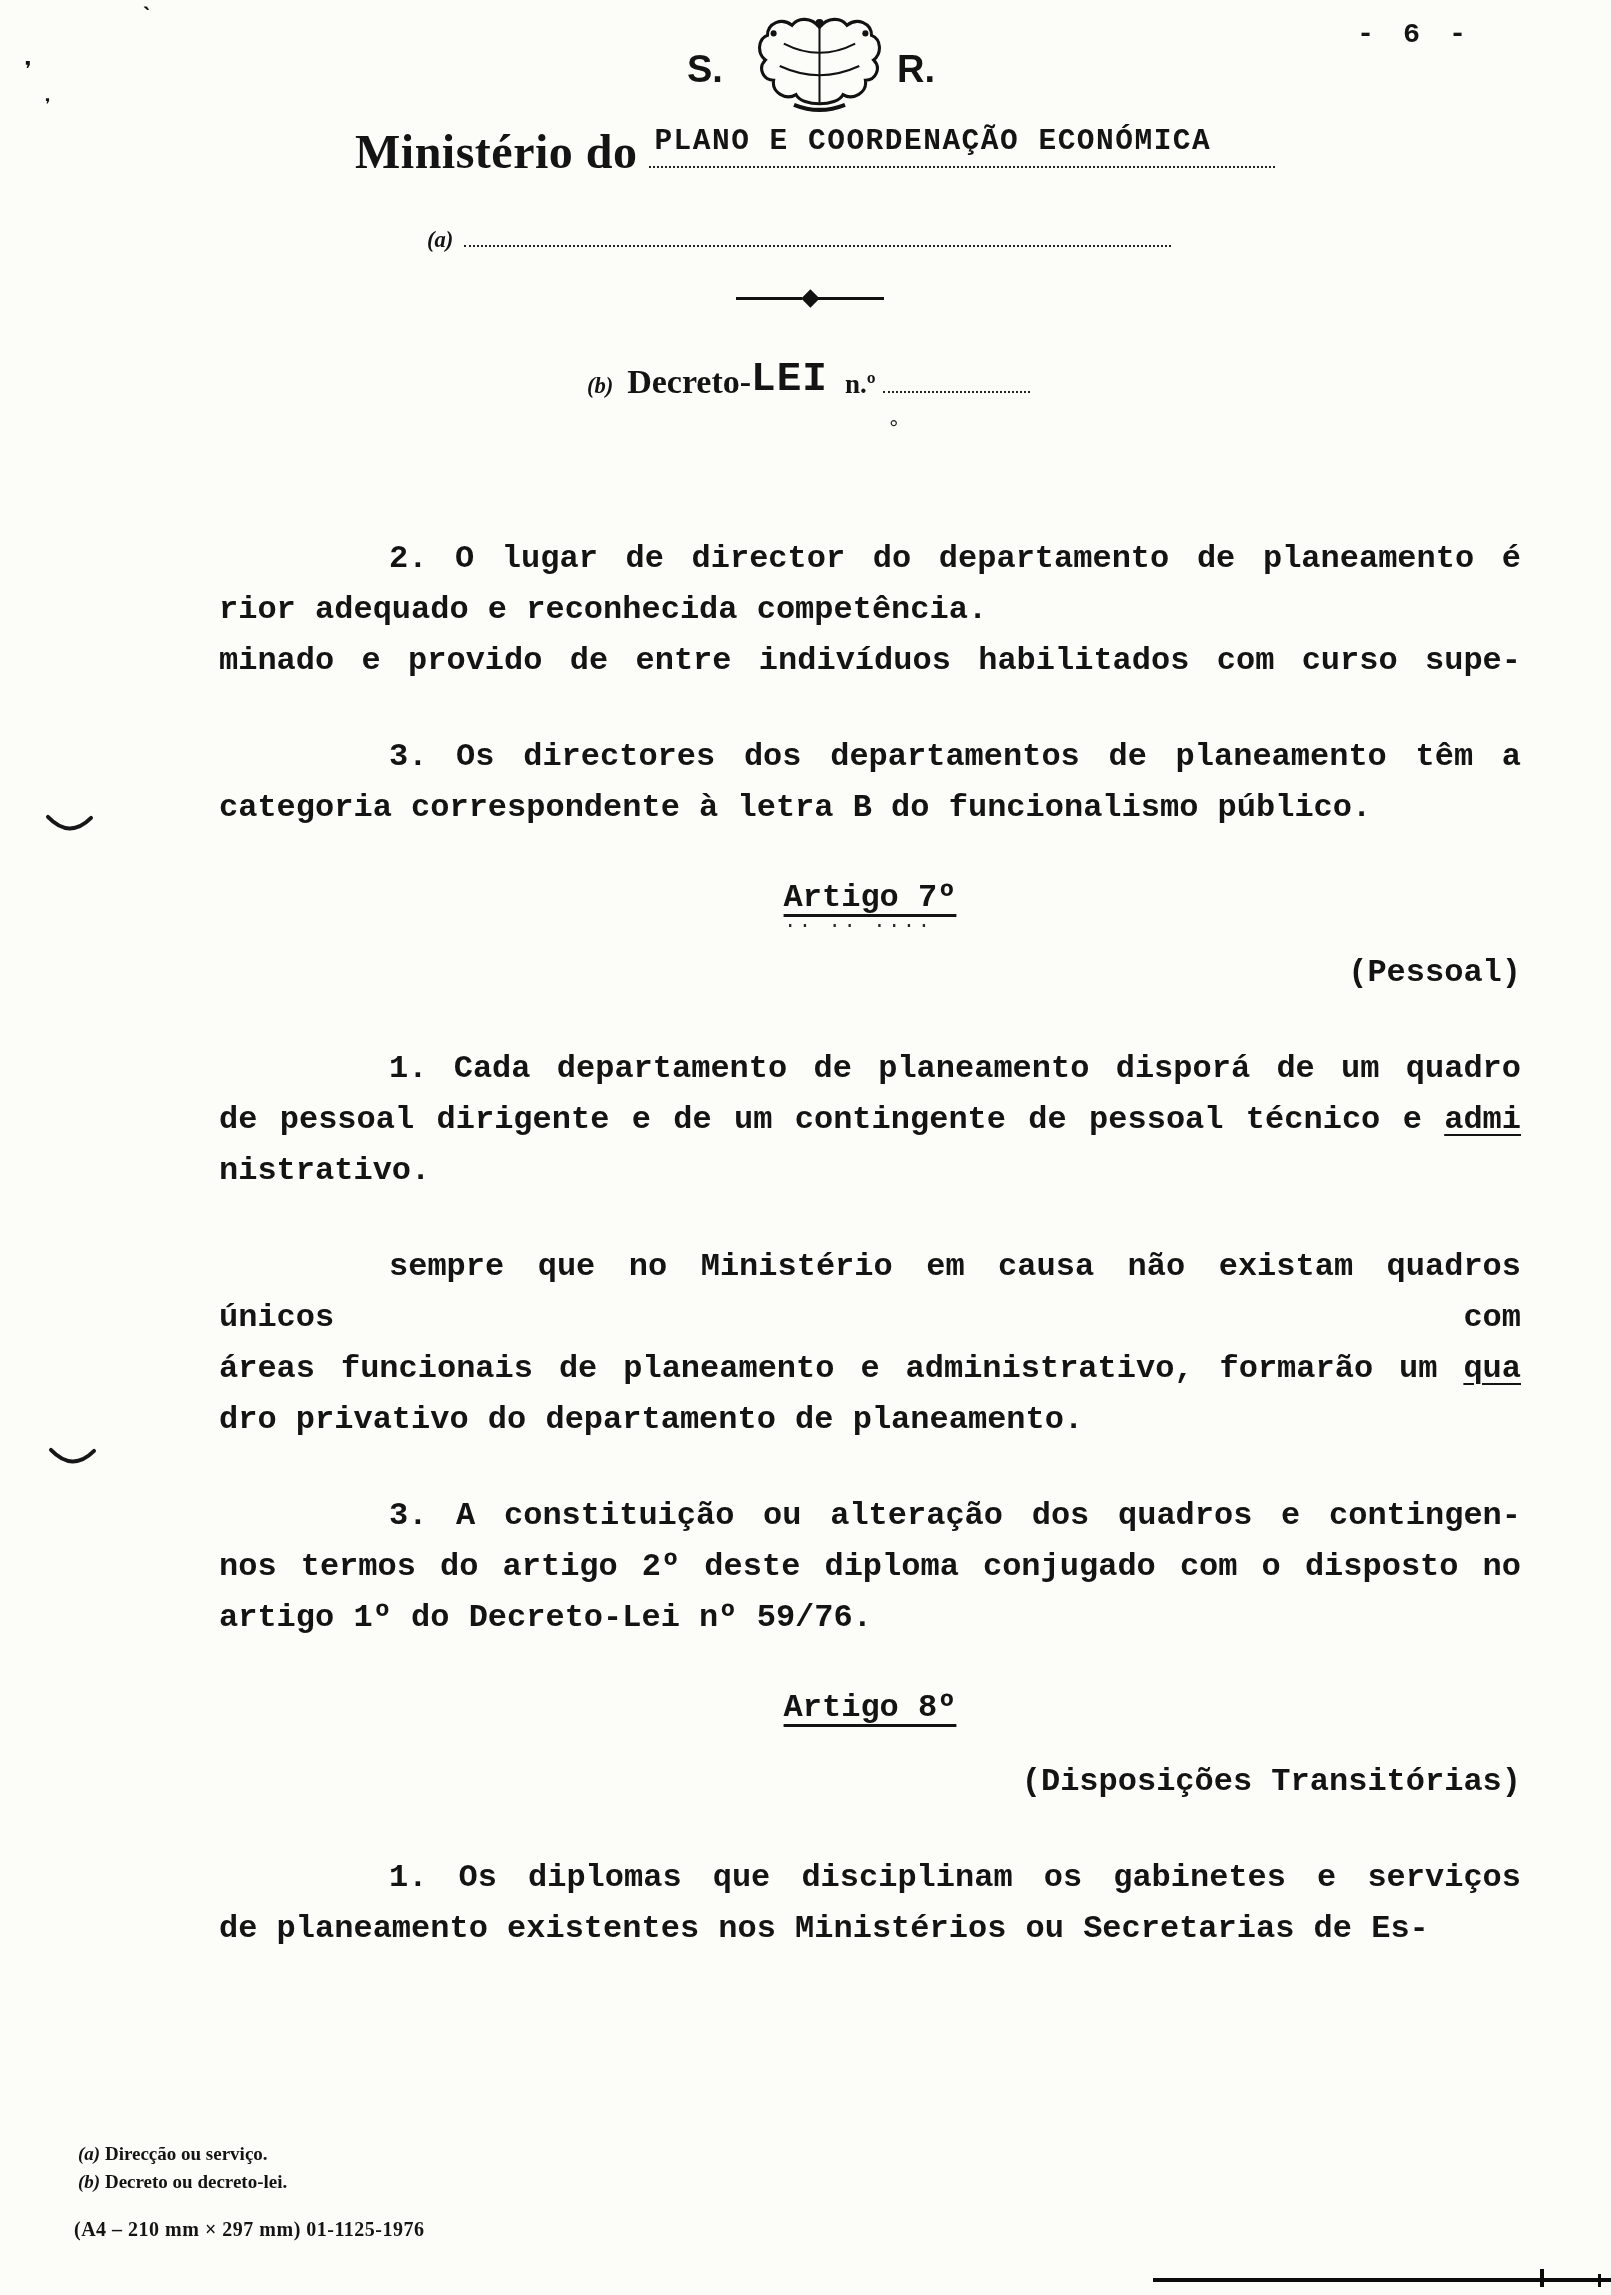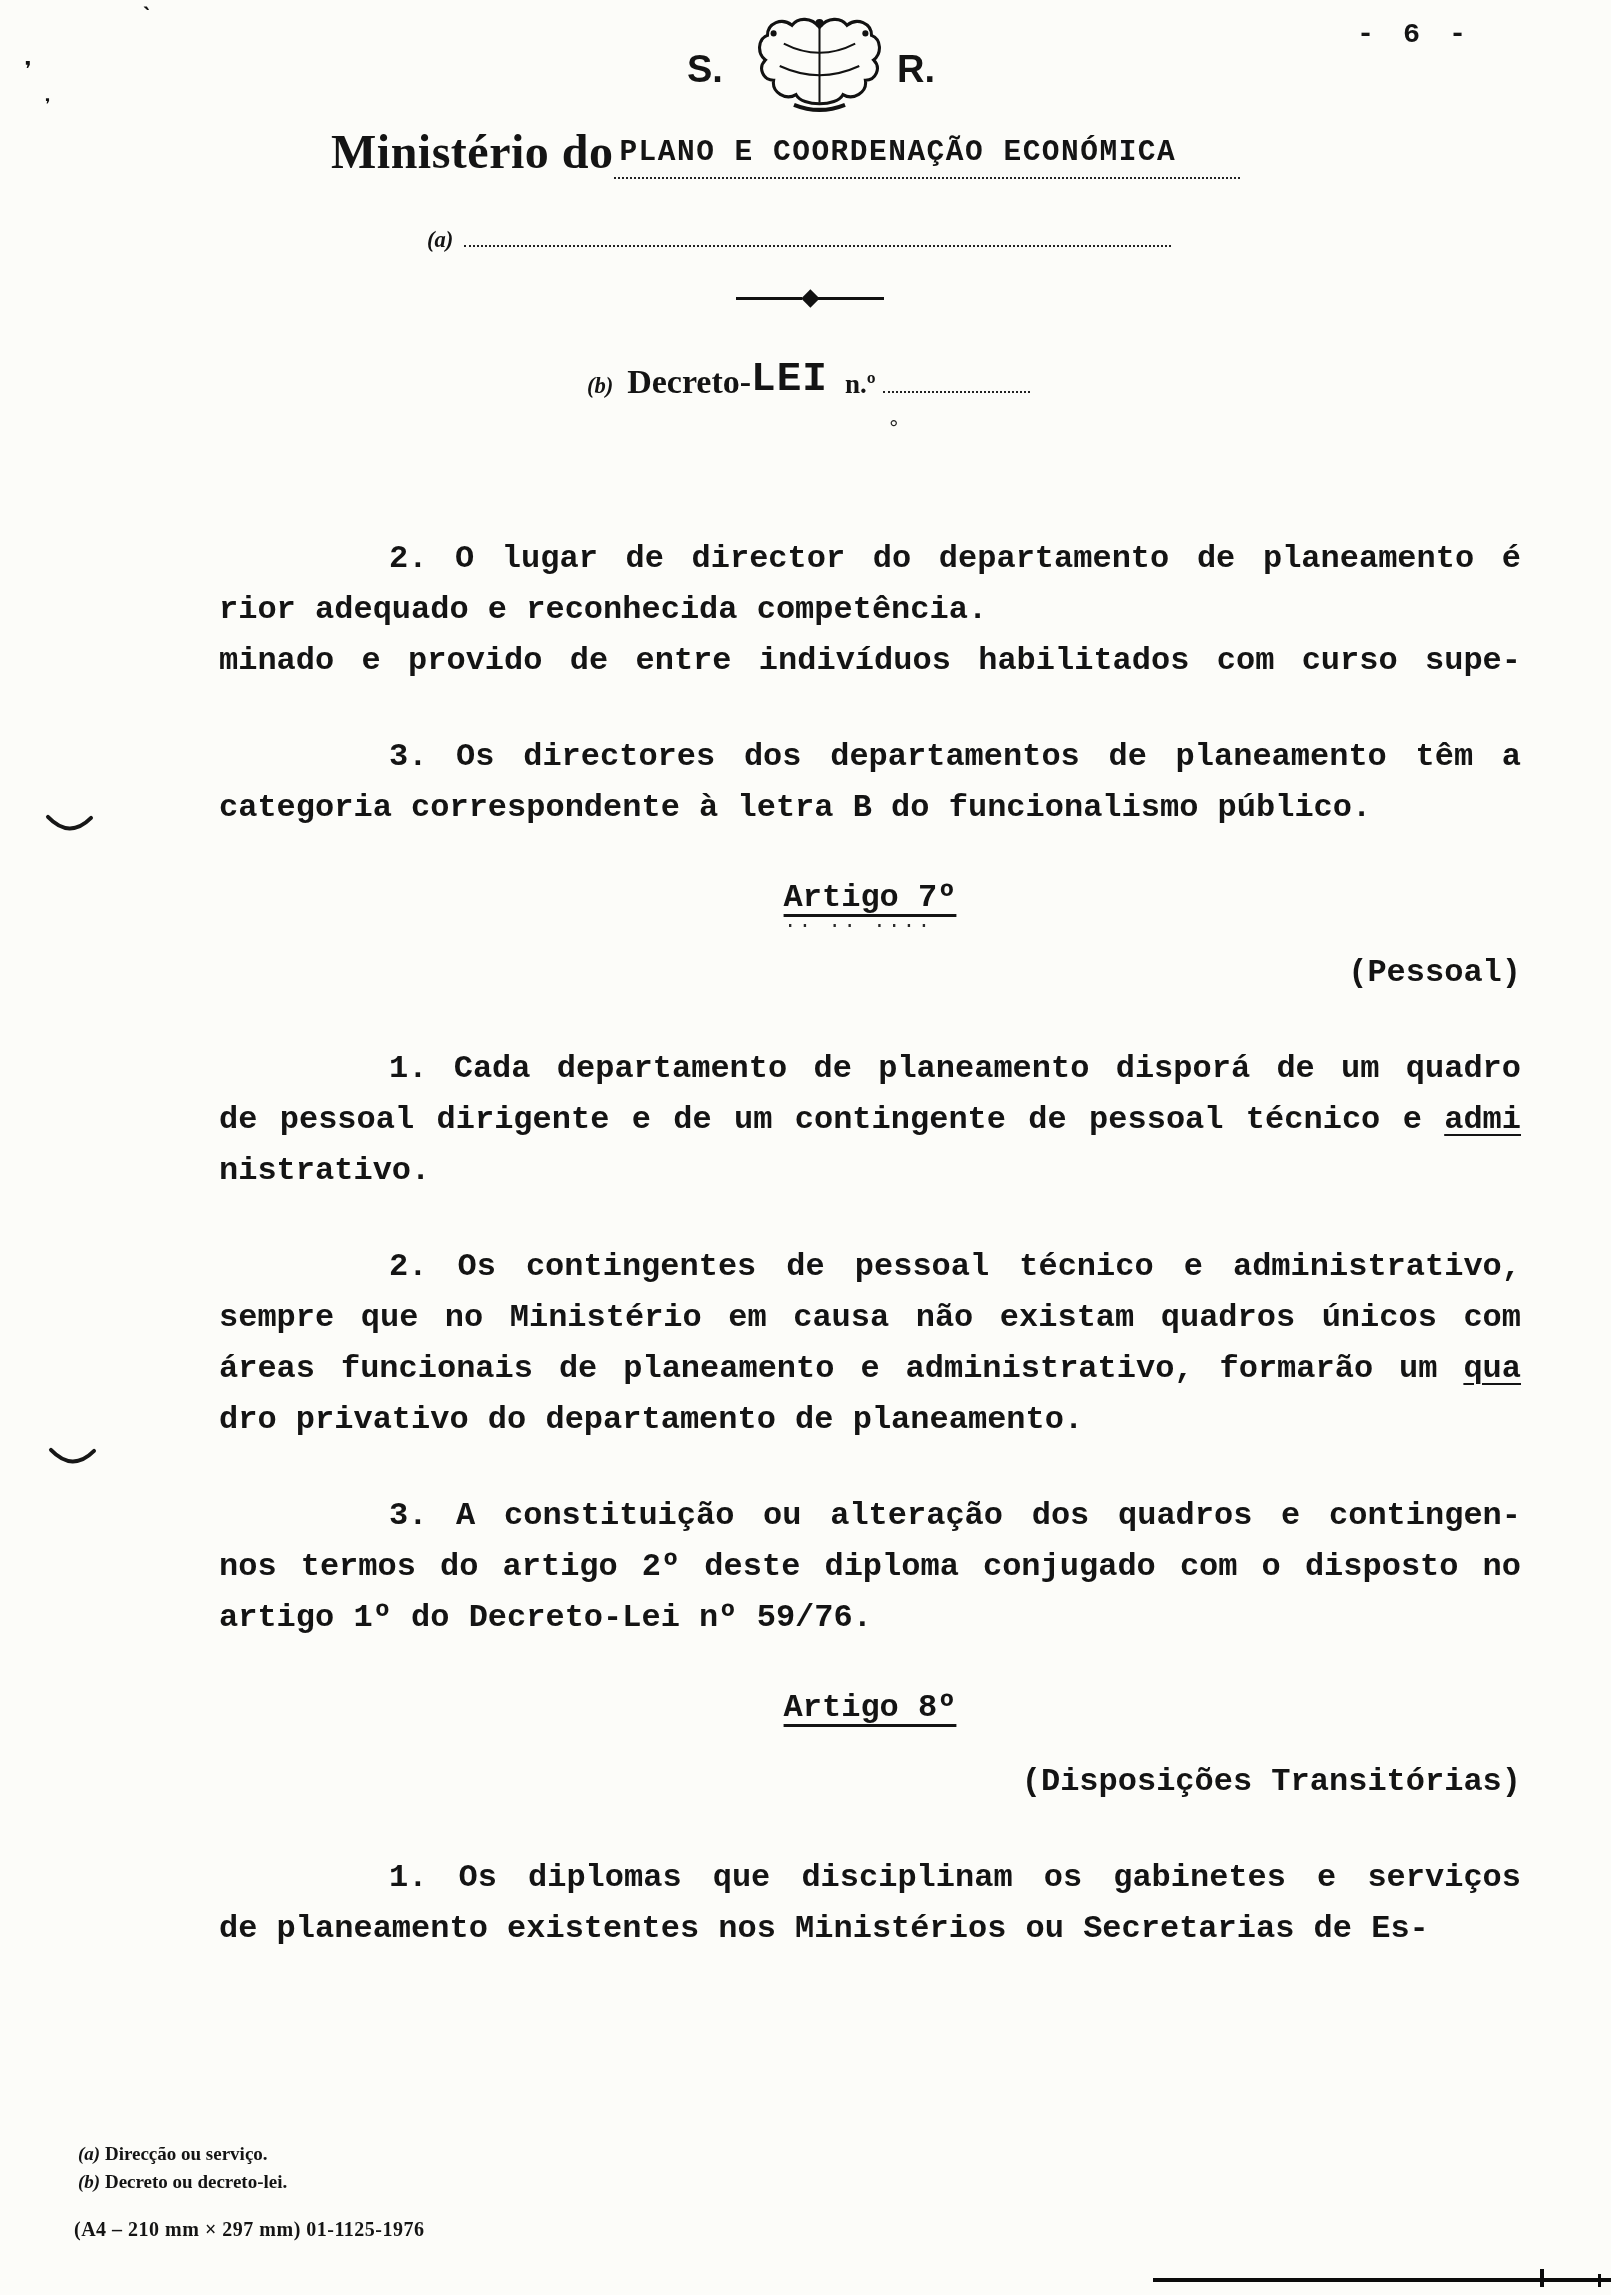--- a/index.html
+++ b/index.html
@@ -7,21 +7,21 @@
         font-family:"Liberation Mono","DejaVu Sans Mono",monospace;overflow:hidden;}
 
   .page-number{position:absolute;left:1357px;top:17.7px;font-size:28.5px;font-weight:700;
                letter-spacing:5.9px;white-space:nowrap;}
 
   .initial{position:absolute;top:48px;font-family:"Liberation Sans",sans-serif;font-weight:700;font-size:38px;}
   .initial-s{left:687px}
   .initial-r{left:897px}
   .emblem{position:absolute;left:753px;top:12.8px;}
 
-  .ministry-row{position:absolute;left:331px;top:124px;display:flex;align-items:flex-end;gap:1px;white-space:nowrap;}
+  .ministry-row{position:absolute;left:355px;top:124px;display:flex;align-items:flex-start;gap:12px;white-space:nowrap;}
   .ministry-label{font-family:"Liberation Serif",serif;font-weight:700;font-size:48px;letter-spacing:0.5px;}
   .ministry-typed{font-size:29.5px;font-weight:700;letter-spacing:1.5px;border-bottom:2.5px dotted #222;
                   padding:0 64px 7.9px 4.9px;}
 
   .field-a{position:absolute;left:427px;top:219px;display:flex;align-items:baseline;}
   .ab-label{font-family:"Liberation Serif",serif;font-style:italic;font-size:22.6px;font-weight:600;}
   .dotted{border-bottom:2.5px dotted #222;display:inline-block;}
   .a-dots{width:707px;height:25.5px;margin-left:10.8px;}
 
   .divider{position:absolute;left:736px;top:292px;width:148px;display:flex;align-items:center;}
@@ -142,21 +142,20 @@
         <div class="line last">categoria correspondente à letra B do funcionalismo público.</div>
       </div>
       <div class="heading">Artigo 7º</div>
       <div class="subheading">(Pessoal)</div>
       <div class="para">
         <div class="line">1. Cada departamento de planeamento disporá de um quadro</div>
         <div class="line">de pessoal dirigente e de um contingente de pessoal técnico e <span class="u">admi</span></div>
         <div class="line last">nistrativo.</div>
       </div>
       <div class="para">
-        <div class="line">2. Os contingentes de pessoal técnico e administrativo,</div>
         <div class="line">sempre que no Ministério em causa não existam quadros únicos com</div>
         <div class="line">áreas funcionais de planeamento e administrativo, formarão um <span class="u">qua</span></div>
         <div class="line last">dro privativo do departamento de planeamento.</div>
       </div>
       <div class="para">
         <div class="line">3. A constituição ou alteração dos quadros e contingen-</div>
         <div class="line">nos termos do artigo 2º deste diploma conjugado com o disposto no</div>
         <div class="line last">artigo 1º do Decreto-Lei nº 59/76.</div>
       </div>
       <div class="heading">Artigo 8º</div>

